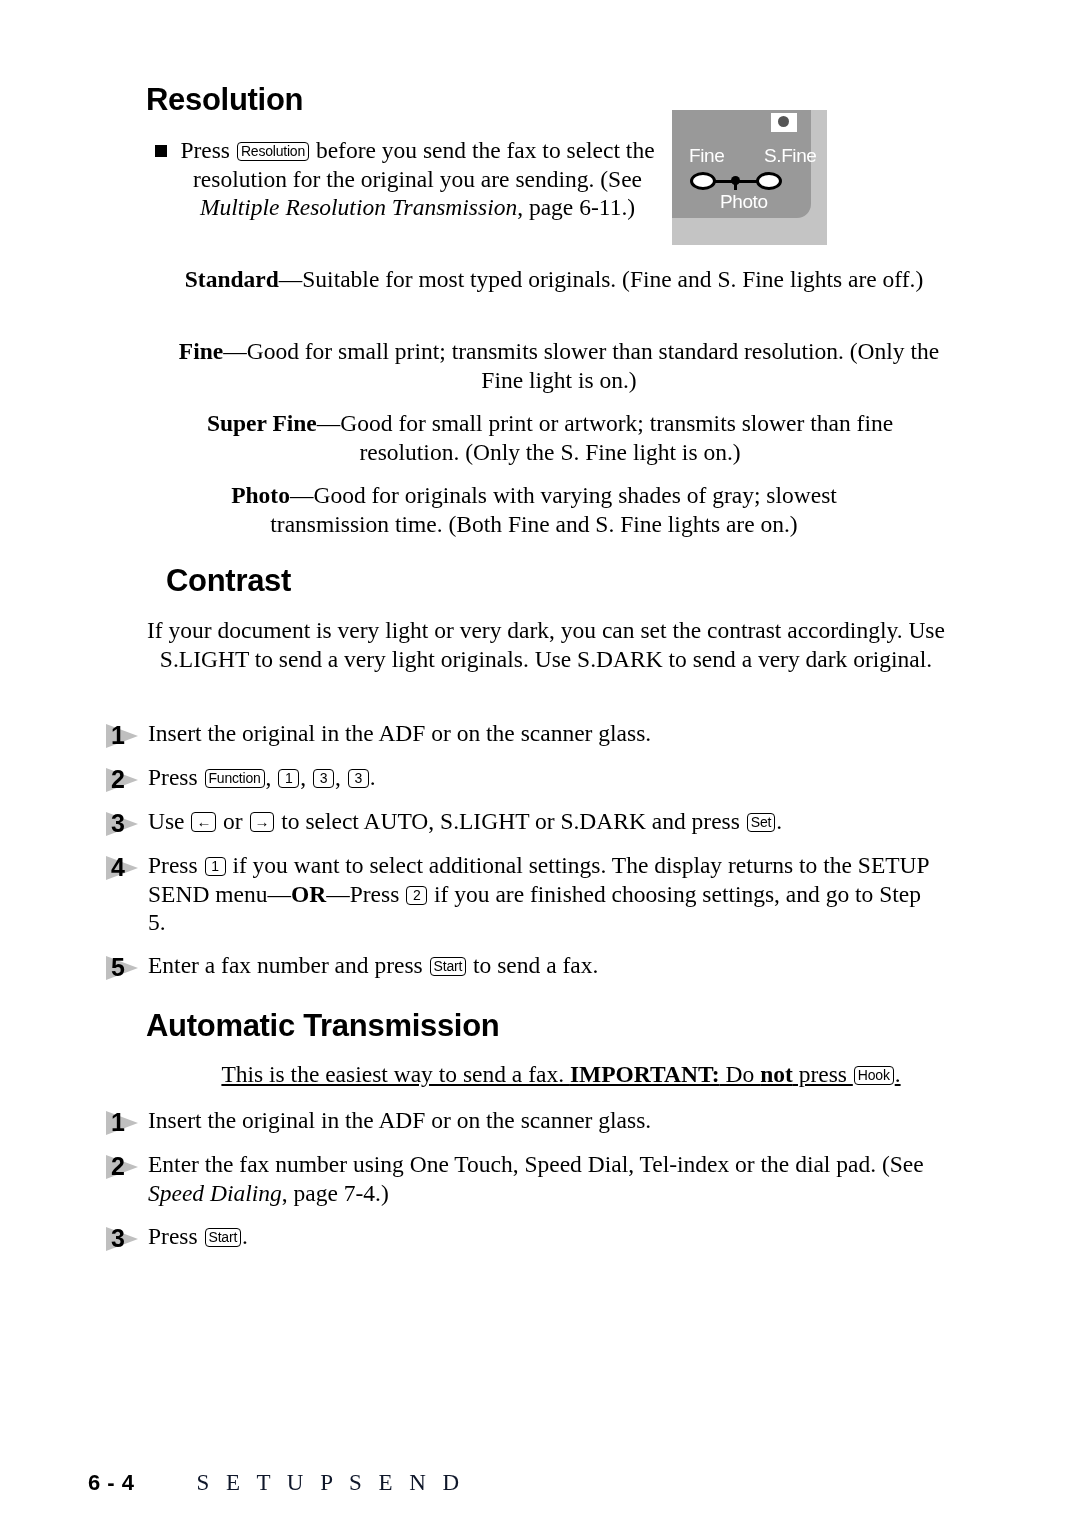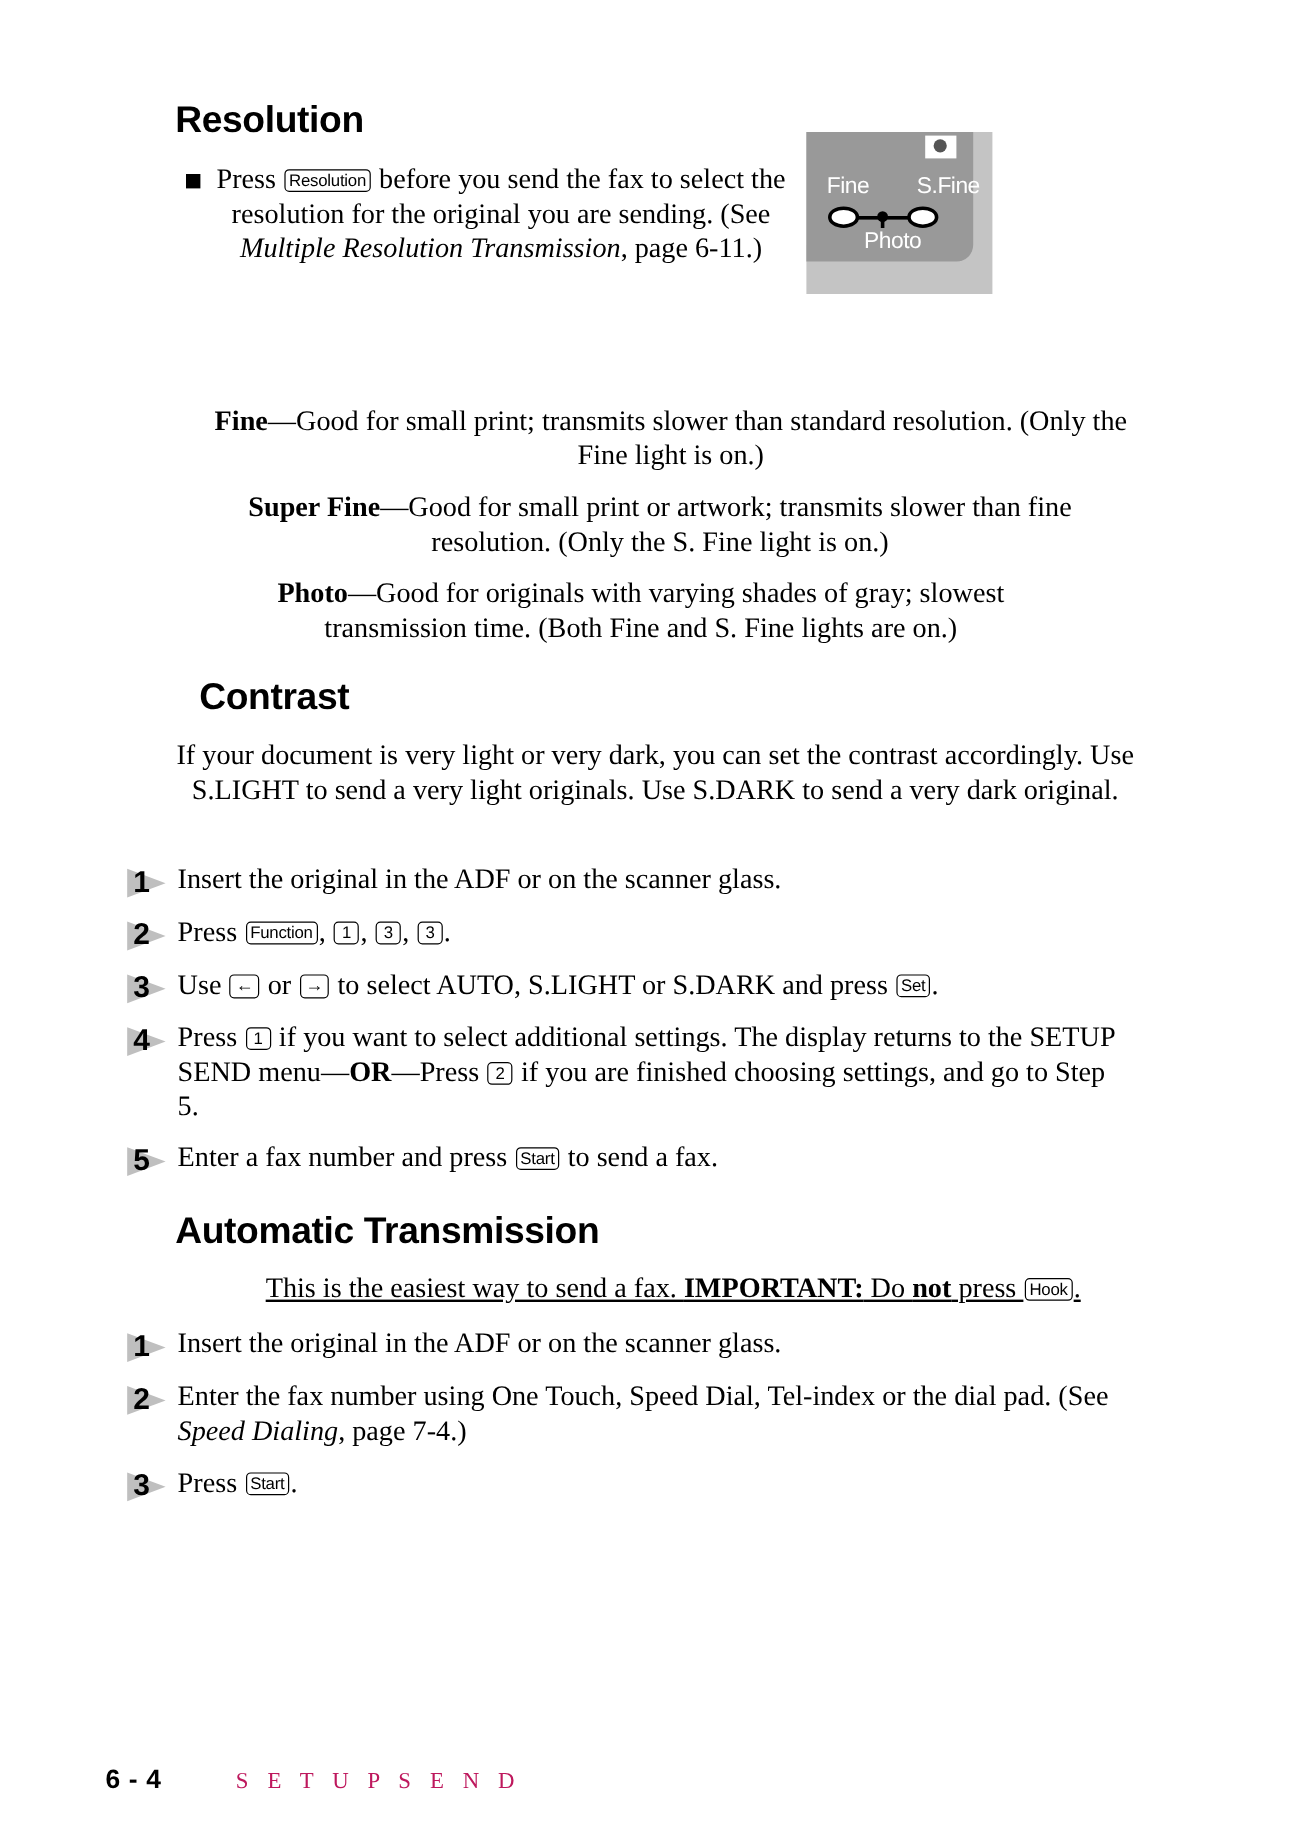--- a/index.html
+++ b/index.html
@@ -213,35 +213,35 @@
     border-radius: 50%;
     background: #000000;
   }
 
   
   .footer {
     position: absolute;
     left: 88px;
     top: 1470px;
     display: flex;
-    align-items: flex-end;
+    align-items: center;
   }
   .footer .folio {
     font-family: "Liberation Sans", "DejaVu Sans", sans-serif;
     font-weight: bold;
     font-size: 22px;
     letter-spacing: 0.5px;
     color: #000;
   }
   .footer .runhead {
     margin-left: 62px;
     font-family: "Liberation Serif", "DejaVu Serif", serif;
-    font-size: 19px;
+    font-size: 23px;
     letter-spacing: 5.5px;
-    color: #be185d;
+    color: #0f172a;
   }
 </style>
 </head>
 <body>
 
 <div class="page">
 
   <h1 class="section-title" style="position:absolute; left:146px; top:82px;">Resolution</h1>
 
   <div class="bullet-row" style="left:155px; top:136px; width:500px;">
@@ -263,20 +263,23 @@
     <div class="lbl lbl-fine">Fine</div>
     <div class="lbl lbl-sfine">S.Fine</div>
     <div class="wire"></div>
     <div class="tick"></div>
     <div class="knob"></div>
     <div class="led led-left"></div>
     <div class="led led-right"></div>
     <div class="lbl lbl-photo">Photo</div>
   </div>
 
+  <div class="body-text" style="position:absolute; left:174px; top:265px; width:760px;">
+    <span class="bold">Standard</span><span>—Suitable for most typed originals. (Fine and S. Fine lights are off.)</span>
+  </div>
 
   <div class="body-text" style="position:absolute; left:174px; top:337px; width:770px;">
     <span class="bold">Fine</span><span>—Good for small print; transmits slower than standard resolution. (Only the Fine light is on.)</span>
   </div>
 
   <div class="body-text" style="position:absolute; left:174px; top:409px; width:752px;">
     <span class="bold">Super Fine</span><span>—Good for small print or artwork; transmits slower than fine resolution. (Only the S. Fine light is on.)</span>
   </div>
 
   <div class="body-text" style="position:absolute; left:174px; top:481px; width:720px;">

